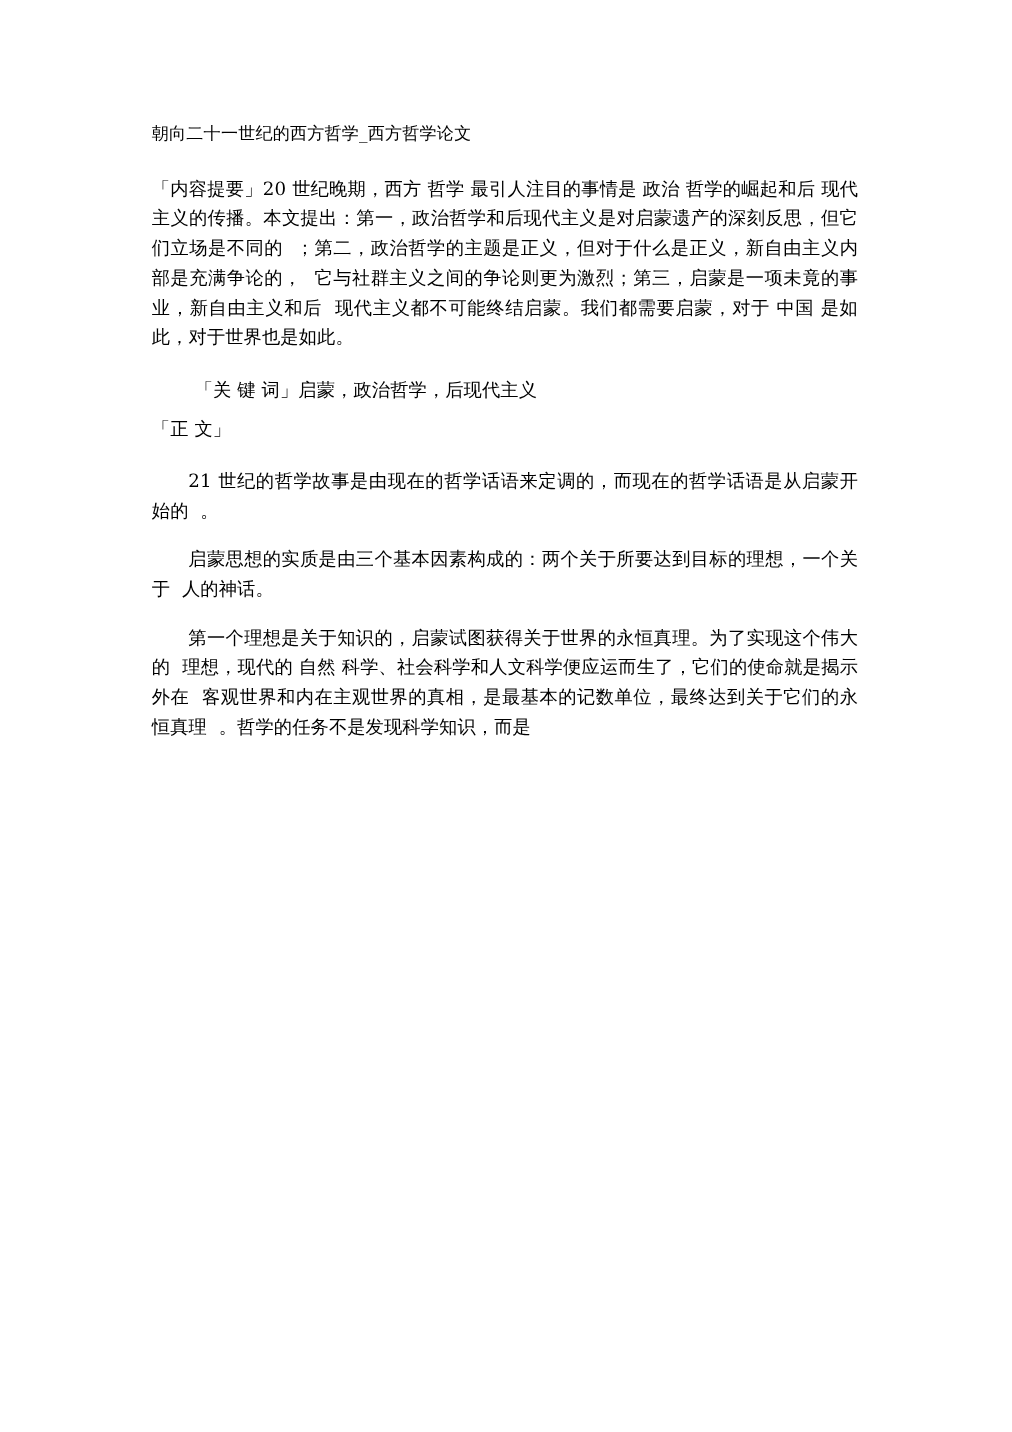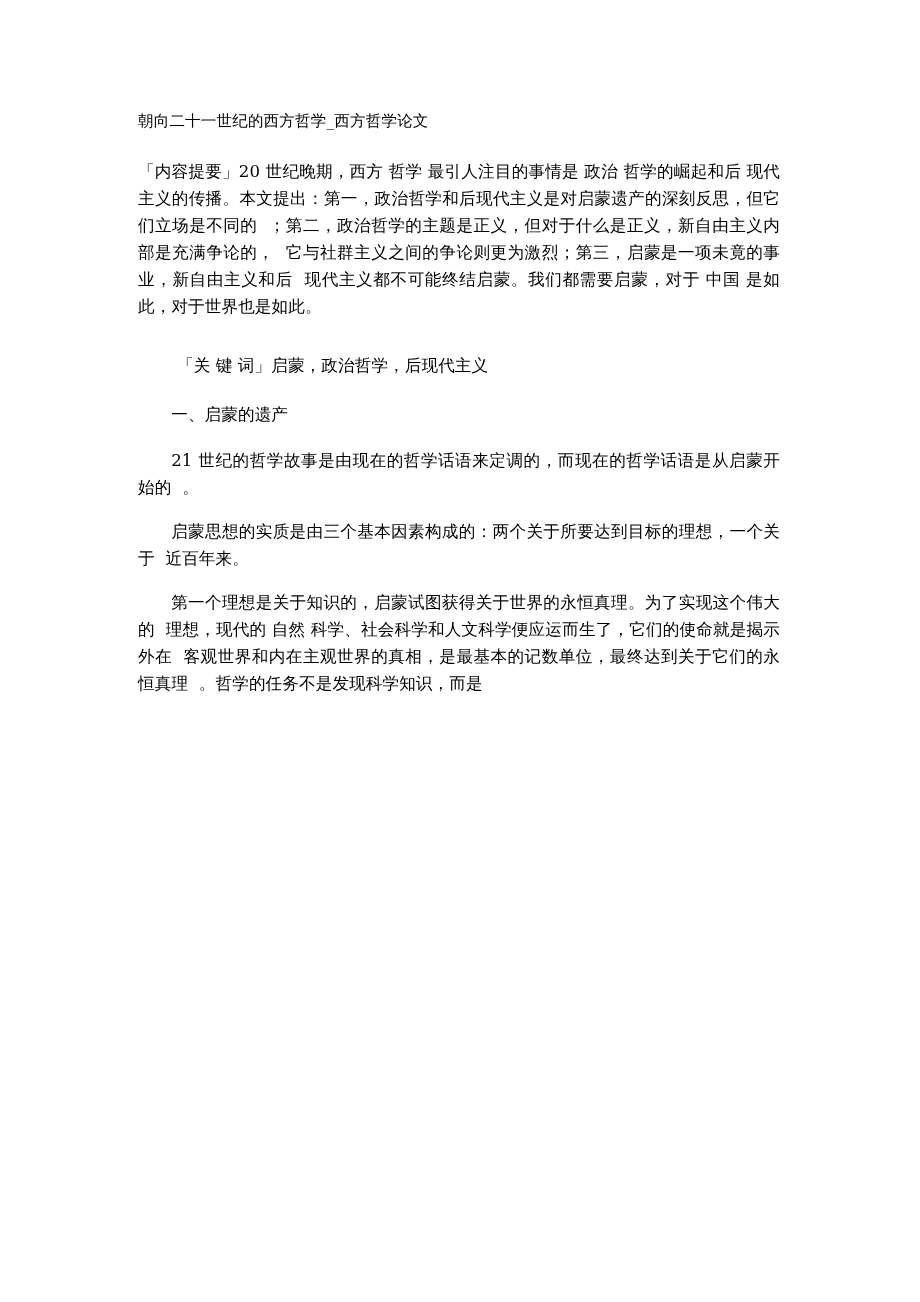--- a/index.html
+++ b/index.html
@@ -42,47 +42,47 @@
   }
   .para.indent {
     text-indent: 2em;
   }
   .para.heading {
     text-indent: 2em;
     margin-bottom: 19px;
   }
   .para.abstract {
     text-indent: 0;
-    margin-bottom: 31px;
+    margin-bottom: 20px;
   }
   .para.kw {
     text-indent: 2.35em;
-    margin-bottom: 22px;
+    margin-bottom: 8px;
   }
   .para.bodymark {
     text-indent: 0;
     margin-bottom: 21px;
   }
 </style>
 </head>
 <body>
 
 <div class="page">
 
   <div class="doc-title">朝向二十一世纪的西方哲学_西方哲学论文</div>
 
   <p class="para abstract">「内容提要」20 世纪晚期，西方 哲学 最引人注目的事情是 政治 哲学的崛起和后 现代 主义的传播。本文提出：第一，政治哲学和后现代主义是对启蒙遗产的深刻反思，但它们立场是不同的  ；第二，政治哲学的主题是正义，但对于什么是正义，新自由主义内部是充满争论的，  它与社群主义之间的争论则更为激烈；第三，启蒙是一项未竟的事业，新自由主义和后  现代主义都不可能终结启蒙。我们都需要启蒙，对于 中国 是如此，对于世界也是如此。</p>
 
   <p class="para kw">「关 键 词」启蒙，政治哲学，后现代主义</p>
 
+  <p class="para bodymark">「正 文」</p>
 
 
 
-  <p class="para heading">一、启蒙的遗产</p>
 
   <p class="para indent">21 世纪的哲学故事是由现在的哲学话语来定调的，而现在的哲学话语是从启蒙开始的  。</p>
 
 
-  <p class="para indent">启蒙思想的实质是由三个基本因素构成的：两个关于所要达到目标的理想，一个关于  近百年来。</p>
+  <p class="para indent">启蒙思想的实质是由三个基本因素构成的：两个关于所要达到目标的理想，一个关于  人的神话。</p>
 
   <p class="para indent">第一个理想是关于知识的，启蒙试图获得关于世界的永恒真理。为了实现这个伟大的  理想，现代的 自然 科学、社会科学和人文科学便应运而生了，它们的使命就是揭示外在  客观世界和内在主观世界的真相，是最基本的记数单位，最终达到关于它们的永恒真理  。哲学的任务不是发现科学知识，而是</p>
 
 </div>
 
 </body></html>

